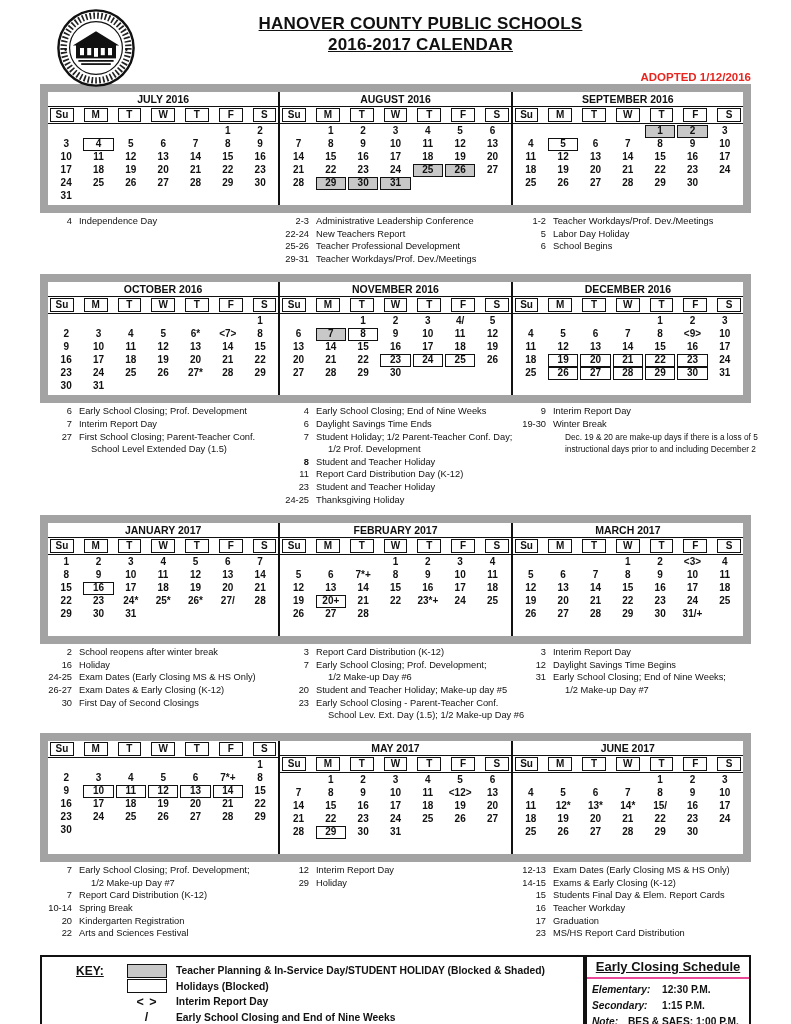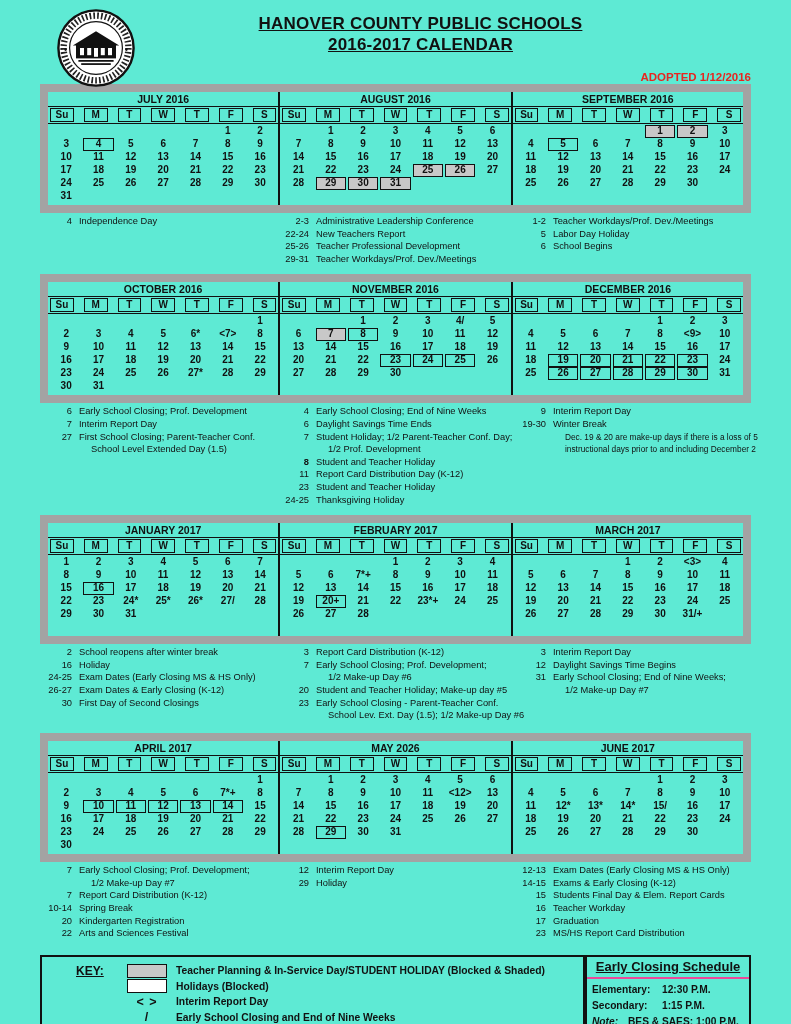--- a/index.html
+++ b/index.html
@@ -1,16 +1,16 @@
 <!DOCTYPE html>
 <html><head>
 <meta charset="utf-8">
 <style>
   html,body{margin:0;padding:0;background:#e9e9e9;}
-  .page{width:791px;height:1024px;margin:0 auto;background:#5eead4;position:relative;
+  .page{width:791px;height:1024px;margin:0 auto;background:#ffffff;position:relative;
         font-family:"Liberation Sans",sans-serif;color:#111;box-sizing:border-box;
         padding:8px 40px 4px;overflow:hidden;}
   
   .header{position:relative;height:72px;margin-bottom:4px;}
   .logo{position:absolute;left:16px;top:0;}
   .titles{text-align:center;padding-left:50px;padding-top:5px;}
   .t1,.t2{font-size:17px;font-weight:bold;text-decoration:underline;letter-spacing:.2px;line-height:21px;}
   .adopted{text-align:right;font-weight:bold;font-size:11.5px;margin-top:16px;color:#e8251f;}
   
   .quarter{margin-bottom:4px;}
@@ -49,21 +49,21 @@
   .key-label{width:76px;flex:none;box-sizing:border-box;padding-left:34px;
              text-decoration:underline;font-size:12px;}
   .key-sym{width:58px;flex:none;display:flex;justify-content:center;align-items:center;}
   .swatch{width:40px;height:14px;border:1.6px solid #111;box-sizing:border-box;background:#fff;}
   .swatch.gray{background:#c8c8c8;}
   .sym{font-size:12.5px;font-weight:bold;letter-spacing:1px;}
   .ecs-box{width:166px;box-sizing:border-box;border:2.5px solid #111;height:97px;}
   .ecs-title{text-align:center;font-weight:bold;font-size:13px;text-decoration:underline;
              border-bottom:2px solid #ec4899;padding:2px 0 3px;}
   .ecs-row{font-size:10.2px;font-weight:bold;padding:5px 5px 0;white-space:nowrap;}
-  .ecs-label{display:inline-block;width:70px;}
+  .ecs-label{display:inline-block;width:70px;font-style:italic;}
   .ecs-row.note-row .ecs-label{width:36px;font-style:italic;}
 </style>
 </head>
 <body>
 
 <div class="page">
 
   <div class="header">
     <div class="logo">
       <svg width="80" height="80" viewBox="0 0 100 100">
@@ -828,21 +828,20 @@
             <div class="note cont">
               <span class="nd"></span>
               <span class="nt">1/2 Make-up Day #7</span>
             </div>
           </div>
         </div>
       </div>
       <div class="quarter">
         <div class="months-row">
           <div class="month">
-            <div class="month-title">APRIL 2017</div>
             <div class="dow-row">
               <div class="dow">Su</div>
               <div class="dow">M</div>
               <div class="dow">T</div>
               <div class="dow">W</div>
               <div class="dow">T</div>
               <div class="dow">F</div>
               <div class="dow">S</div>
             </div>
             <div class="weeks">
@@ -896,21 +895,21 @@
                 <div class="cell"></div>
                 <div class="cell"></div>
                 <div class="cell"></div>
                 <div class="cell"></div>
                 <div class="cell"></div>
                 <div class="cell"></div>
               </div>
             </div>
           </div>
           <div class="month">
-            <div class="month-title">MAY 2026</div>
+            <div class="month-title">MAY 2017</div>
             <div class="dow-row">
               <div class="dow">Su</div>
               <div class="dow">M</div>
               <div class="dow">T</div>
               <div class="dow">W</div>
               <div class="dow">T</div>
               <div class="dow">F</div>
               <div class="dow">S</div>
             </div>
             <div class="weeks">

